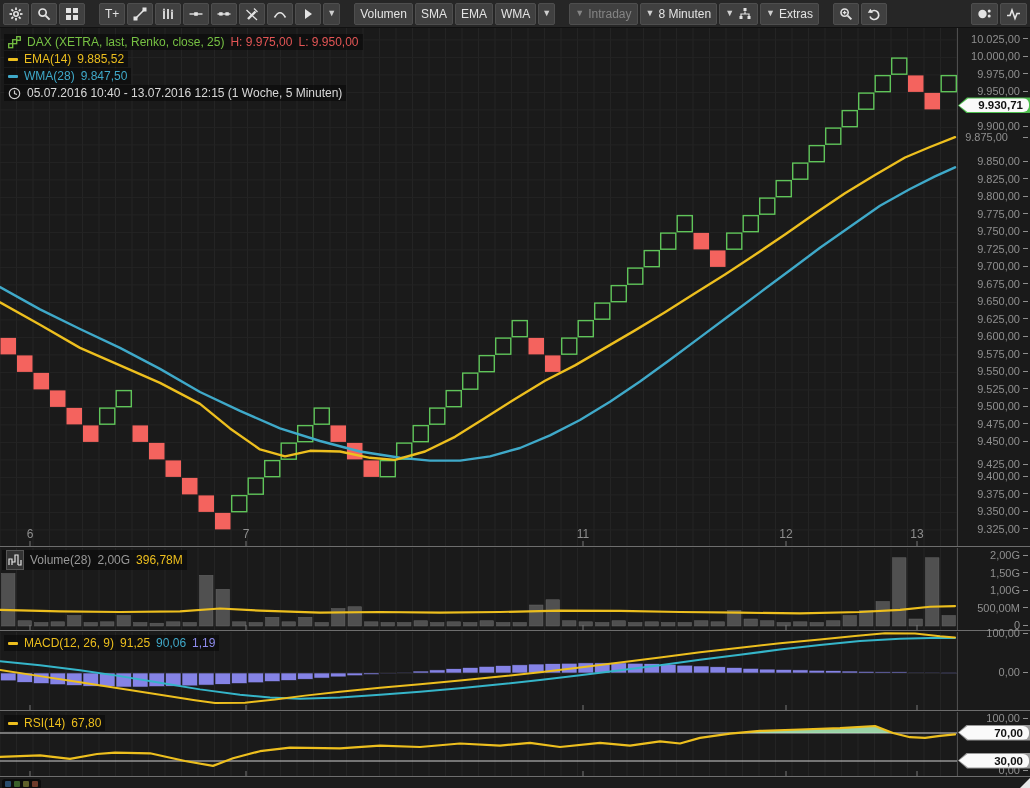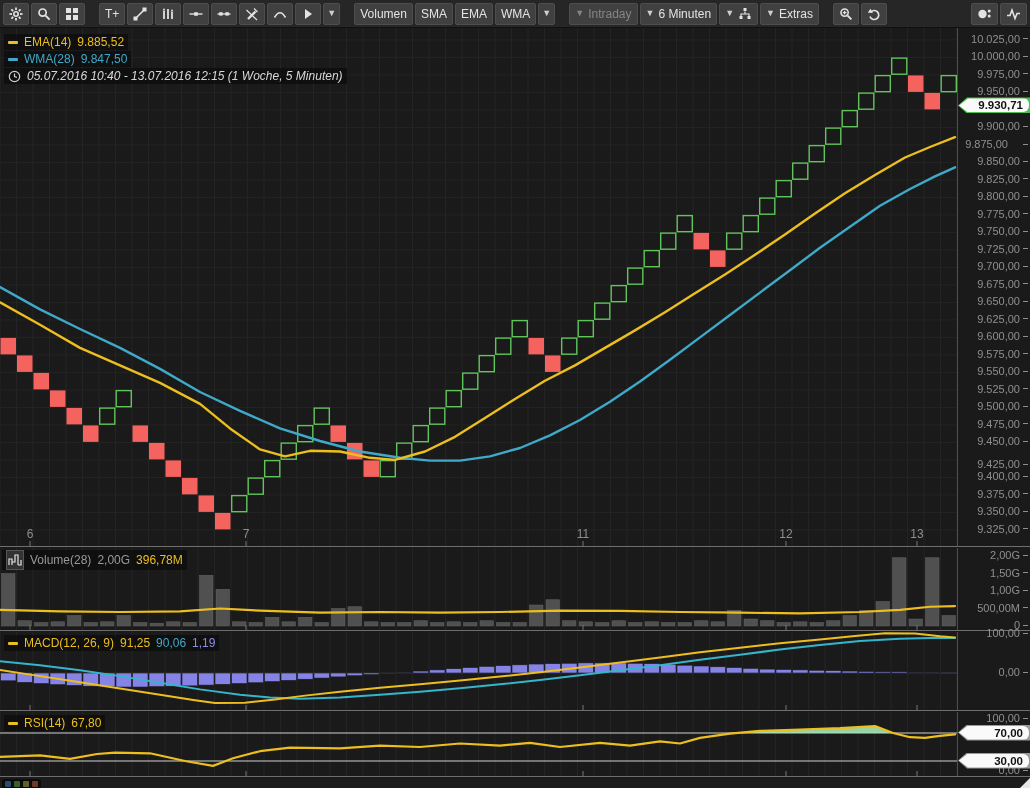--- a/index.html
+++ b/index.html
@@ -27,21 +27,21 @@
   .tick{position:absolute;right:2px;display:flex;align-items:center;gap:3px;
         font-size:11px;color:#8f8f8f;white-space:nowrap;justify-content:flex-end;}
   .tick .dash{width:5px;border-top:1px solid #8f8f8f;display:inline-block;}
   .sep{position:absolute;left:0;width:1030px;height:1px;background:#6e6e6e;}
   
   .legend{position:absolute;left:4px;top:6px;font-size:12px;line-height:16px;}
   .lrow{display:flex;align-items:center;gap:6px;background:rgba(8,8,8,.6);
         padding:0 4px;margin-bottom:1px;width:max-content;}
   .dashico{display:inline-block;width:10px;height:3px;border-radius:1px;}
   .green{color:#76c043;} .red{color:#e25555;} .yellow{color:#edbf1e;}
-  .cyan{color:#3fa9c9;} .grayt{color:#999;} .whitet{color:#d8d8d8;font-style:italic;} .purple{color:#8d8bec;}
+  .cyan{color:#3fa9c9;} .grayt{color:#999;} .whitet{color:#d8d8d8;} .purple{color:#8d8bec;}
   
   .tag{position:absolute;right:0;height:17px;display:flex;align-items:center;
        font-size:11.5px;font-weight:bold;color:#111;}
   .tag .shape{position:relative;background:#4fbf4f;display:flex;align-items:center;
        clip-path:polygon(0 50%,9px 0,100% 0,100% 100%,9px 100%);padding:1px;}
   .tag .inner{background:#fafafa;clip-path:polygon(0 50%,9px 0,100% 0,100% 100%,9px 100%);
        padding:1px 6px 1px 12px;min-width:52px;text-align:right;border-radius:6px;}
   .tag.gray .shape{background:#9a9a9a;}
   
   .bstrip{position:absolute;left:0;top:778px;width:1030px;height:10px;background:#1c1c1c;}
@@ -159,21 +159,21 @@
     <div class="btn narrow">
       <span class="caret">▼</span>
     </div>
     <div class="tb-gap"></div>
     <div class="btn disabled">
       <span class="caret">▼</span>
       <span>Intraday</span>
     </div>
     <div class="btn">
       <span class="caret">▼</span>
-      <span>6 Minuten</span>
+      <span>8 Minuten</span>
     </div>
     <div class="btn">
       <span class="caret">▼</span>
       <svg width="14" height="14" viewBox="0 0 14 14">
         <rect x="5.5" y="1" width="3" height="3" fill="#e3e3e3"></rect>
           <rect x="1.5" y="9" width="3" height="3" fill="#e3e3e3"></rect>
           <rect x="9.5" y="9" width="3" height="3" fill="#e3e3e3"></rect>
         <path d="M7,4.5 L7,7 M3,9 L3,7 L11,7 L11,9" fill="none" stroke="#e3e3e3" stroke-width="1.2"></path>
       </svg>
     </div>
@@ -392,21 +392,21 @@
           <span class="dash"></span>
         </div>
         <div class="tick" style="top: 57.4px;">
           <span>9.950,00</span>
           <span class="dash"></span>
         </div>
         <div class="tick" style="top: 92.4px;">
           <span>9.900,00</span>
           <span class="dash"></span>
         </div>
-        <div class="tick" style="top: 110px; gap: 15px;">
+        <div class="tick" style="top: 103px; gap: 15px;">
           <span>9.875,00</span>
           <span class="dash"></span>
         </div>
         <div class="tick" style="top: 127.4px;">
           <span>9.850,00</span>
           <span class="dash"></span>
         </div>
         <div class="tick" style="top: 144.9px;">
           <span>9.825,00</span>
           <span class="dash"></span>
@@ -486,20 +486,32 @@
         <div class="tick" style="top: 477.4px;">
           <span>9.350,00</span>
           <span class="dash"></span>
         </div>
         <div class="tick" style="top: 494.9px;">
           <span>9.325,00</span>
           <span class="dash"></span>
         </div>
       </div>
     <div class="legend">
+      <div class="lrow">
+        <svg width="13" height="13" viewBox="0 0 13 13">
+          <g fill="none" stroke="#76c043" stroke-width="1.3">
+            <rect x="0.7" y="7.7" width="4" height="4"></rect>
+              <rect x="4.7" y="3.7" width="4" height="4"></rect>
+              <rect x="8.7" y="0.7" width="3.6" height="3.6"></rect>
+          </g>
+        </svg>
+        <span class="green">DAX (XETRA, last, Renko, close, 25)</span>
+        <span class="red">H: 9.975,00</span>
+        <span class="red">L: 9.950,00</span>
+      </div>
       <div class="lrow">
         <span class="dashico" style="background:#edbf1e"></span>
         <span class="yellow">EMA(14)</span>
         <span class="yellow">9.885,52</span>
       </div>
       <div class="lrow">
         <span class="dashico" style="background:#3fa9c9"></span>
         <span class="cyan">WMA(28)</span>
         <span class="cyan">9.847,50</span>
       </div>

